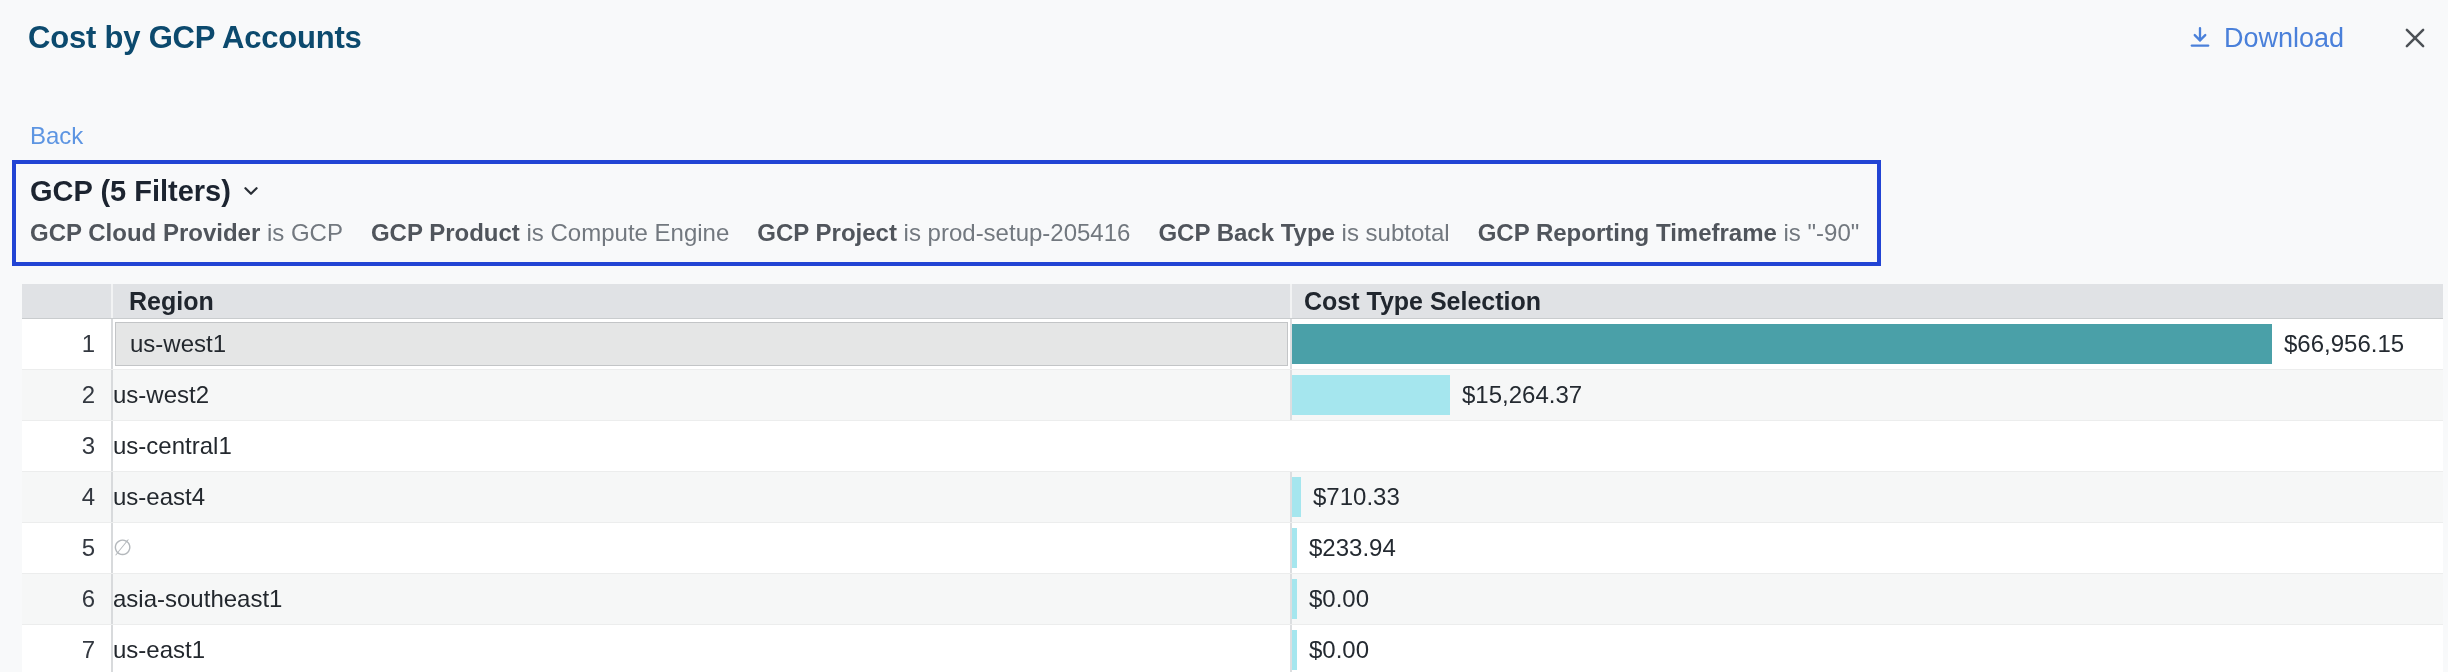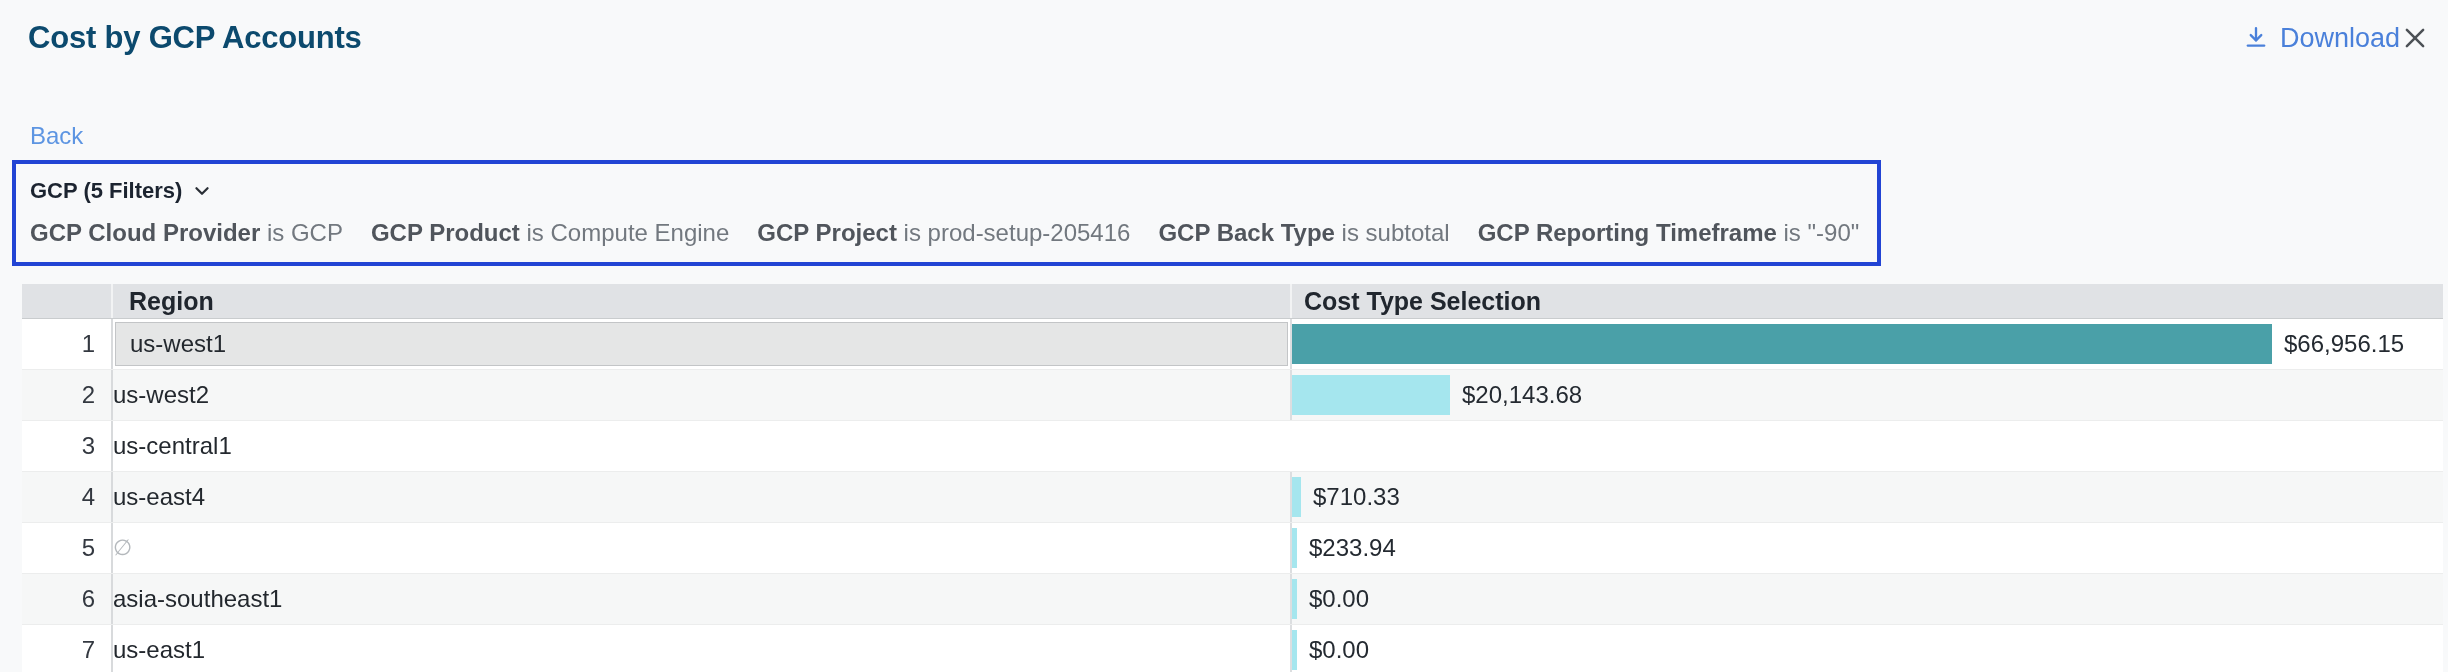--- a/index.html
+++ b/index.html
@@ -9,41 +9,41 @@
     font-family:"Liberation Sans", sans-serif;
     color:#23282e;
   }
   .topbar{
     display:flex;align-items:center;justify-content:space-between;
     padding:16px 18px 0 28px;height:44px;
   }
   .title{
     font-size:31px;font-weight:700;color:#0c4a6e;margin:0;letter-spacing:-0.2px;
   }
-  .top-actions{display:flex;align-items:center;}
+  .top-actions{display:flex;align-items:center;gap:56px;}
   .download{
     display:flex;align-items:center;gap:10px;cursor:pointer;
     color:#4a80da;font-size:27px;font-weight:400;text-decoration:none;
   }
   .close-btn{cursor:pointer;display:block;}
   .back{
     display:block;margin:62px 0 0 30px;
     color:#5d95e2;font-size:24px;line-height:28px;cursor:pointer;text-decoration:none;
     width:fit-content;
   }
   .filterbox{
     margin:10px 0 0 12px;
     width:fit-content;
     border:4px solid #2244d4;
     padding:12px 18px 14px 14px;
     box-sizing:border-box;
   }
   .filter-summary{
     display:flex;align-items:center;gap:10px;cursor:pointer;width:fit-content;
-    font-size:22px;font-weight:700;color:#1c2430;line-height:30px;
+    font-size:29px;font-weight:700;color:#1c2430;line-height:30px;
   }
   .filter-list{
     display:flex;gap:28px;margin-top:12px;white-space:nowrap;
     font-size:24px;line-height:30px;text-align:right;
   }
   .filter-item{cursor:pointer;}
   .filter-field{font-weight:700;color:#50555c;}
   .filter-cond{font-weight:400;color:#72787f;}
   
   .table{
@@ -144,21 +144,21 @@
           <div class="bar-label">$66,956.15</div>
         </div>
       </div>
       <div class="trow alt">
         <div class="cell-num">2</div>
         <div class="cell-region">
           <div class="inner">us-west2</div>
         </div>
         <div class="cell-bar">
           <div class="bar" style="width: 158px; background: rgb(165, 230, 238);"></div>
-          <div class="bar-label">$20,143.68</div>
+          <div class="bar-label">$15,264.37</div>
         </div>
       </div>
       <div class="trow">
         <div class="cell-num">3</div>
         <div class="cell-region">
           <div class="inner">us-central1</div>
         </div>
       </div>
       <div class="trow alt">
         <div class="cell-num">4</div>

